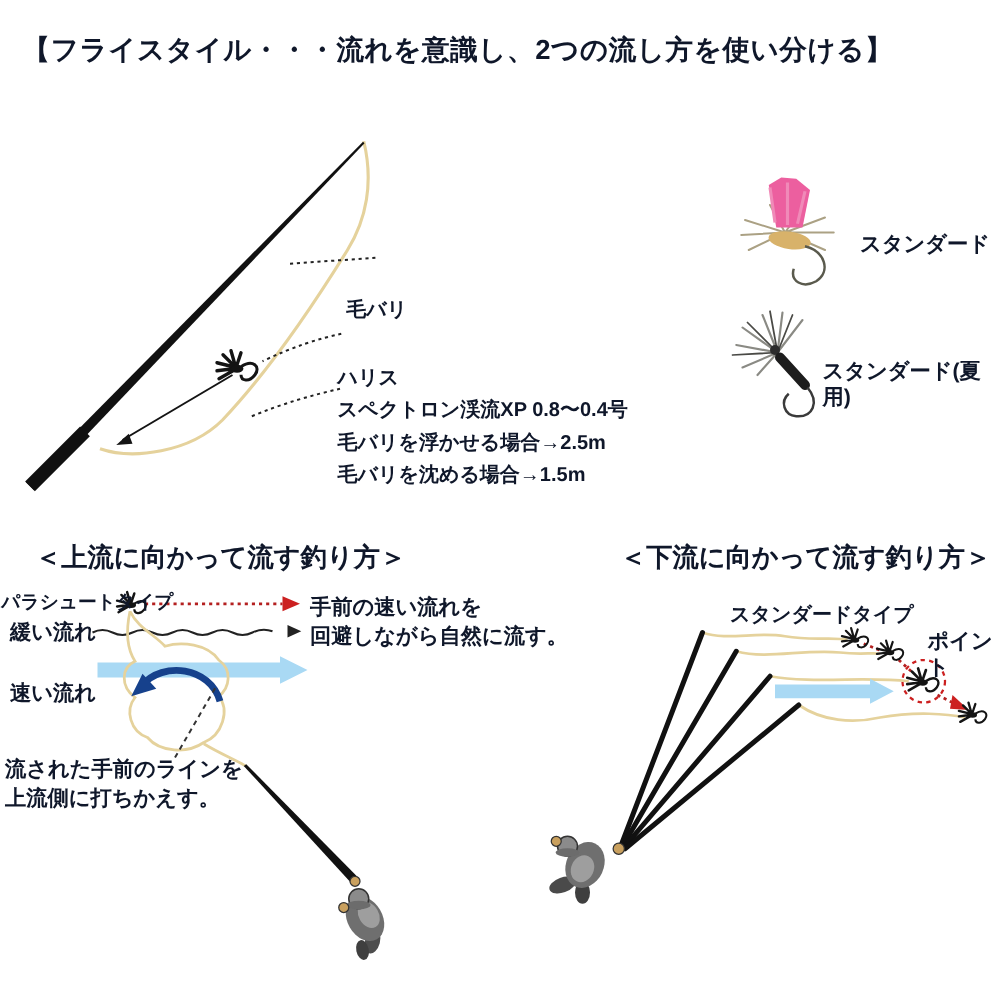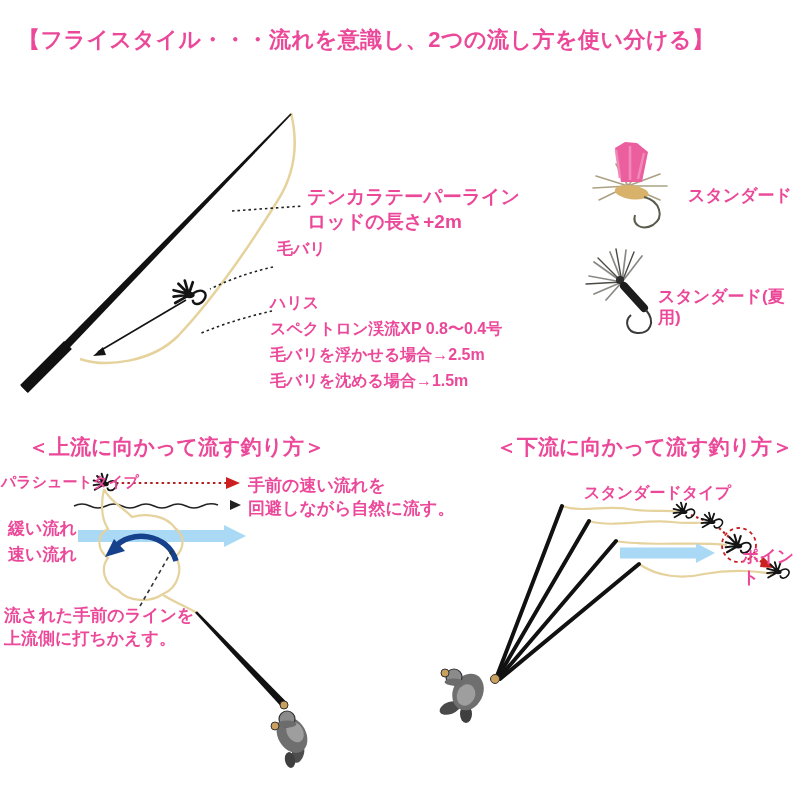--- a/index.html
+++ b/index.html
@@ -1,36 +1,36 @@
 <!DOCTYPE html>
 <html><head>
 <meta charset="utf-8">
 <style>
   html,body{margin:0;padding:0;background:#fff;}
   #canvas{
     position:relative;width:800px;height:800px;background:#ffffff;overflow:hidden;
-    font-family:"Liberation Sans","DejaVu Sans",sans-serif;color:#ec4899;
+    font-family:"Liberation Sans","DejaVu Sans",sans-serif;color:#0f172a;
   }
   .txt{position:absolute;font-weight:bold;white-space:pre-line;line-height:1.25;}
   #art{position:absolute;left:0;top:0;}
   .t-title{left:18px;top:26px;font-size:22px;letter-spacing:.5px;}
   .t-tenkara{left:307px;top:184px;font-size:19px;line-height:25px;}
   .t-kebari{left:277px;top:239px;font-size:16px;}
   .t-harisu{left:270px;top:290px;font-size:16px;line-height:26px;}
   .t-para{left:688px;top:185px;font-size:17px;}
   .t-std{left:658px;top:286px;font-size:17px;}
   .t-uphead{left:28px;top:434px;font-size:21px;}
   .t-paratype{left:1px;top:473px;font-size:15px;}
-  .t-slow{left:8px;top:495px;font-size:17px;margin-top:23px;}
+  .t-slow{left:8px;top:495px;font-size:17px;}
   .t-fast{left:8px;top:544px;font-size:17px;}
   .t-avoid{left:248px;top:474px;font-size:17px;line-height:23px;}
   .t-flip{left:4px;top:604px;font-size:17px;line-height:23px;}
   .t-downhead{left:496px;top:434px;font-size:21px;text-align:right;}
   .t-stdtype{left:584px;top:483px;font-size:16px;}
-  .t-point{left:742px;top:502px;font-size:17px;margin-top:44px;}
+  .t-point{left:742px;top:502px;font-size:17px;}
 </style>
 </head>
 <body>
 
 <div id="canvas">
 
   <svg id="art" width="800" height="800" viewBox="0 0 800 800">
     <defs>
       <g id="fly">
         <path d="M-9,-3 L-1,-1 M-9,1 L-1,0 M-8,5 L-1,1 M-6,-7 L-1,-2 M-2,-9 L0,-2 M3,-8 L1,-2" stroke="#141414" stroke-width="1.7" stroke-linecap="round" fill="none"></path>
@@ -145,22 +145,20 @@
         <circle cx="-14" cy="-15" r="8" fill="#8b8b8b" stroke="#333" stroke-width="1.2"></circle>
         <ellipse cx="-14" cy="-10" rx="9.5" ry="3.5" fill="#6c6c6c"></ellipse>
         <circle cx="27" cy="-13" r="4.5" fill="#c9a05e" stroke="#333" stroke-width="1"></circle>
         <circle cx="-23" cy="-19" r="4" fill="#c9a05e" stroke="#333" stroke-width="1"></circle>
       </g>
     </g>
   </svg>
 
   <div class="txt t-title">【フライスタイル・・・流れを意識し、2つの流し方を使い分ける】</div>
 
-  <div class="txt t-tenkara">テンカラテーパーライン
-ロッドの長さ+2m</div>
   <div class="txt t-kebari">毛バリ</div>
   <div class="txt t-harisu">ハリス
 スペクトロン渓流XP 0.8〜0.4号
 毛バリを浮かせる場合→2.5m
 毛バリを沈める場合→1.5m</div>
 
   <div class="txt t-para">スタンダード</div>
   <div class="txt t-std">スタンダード(夏用)</div>
 
   <div class="txt t-paratype">パラシュートタイプ</div>

